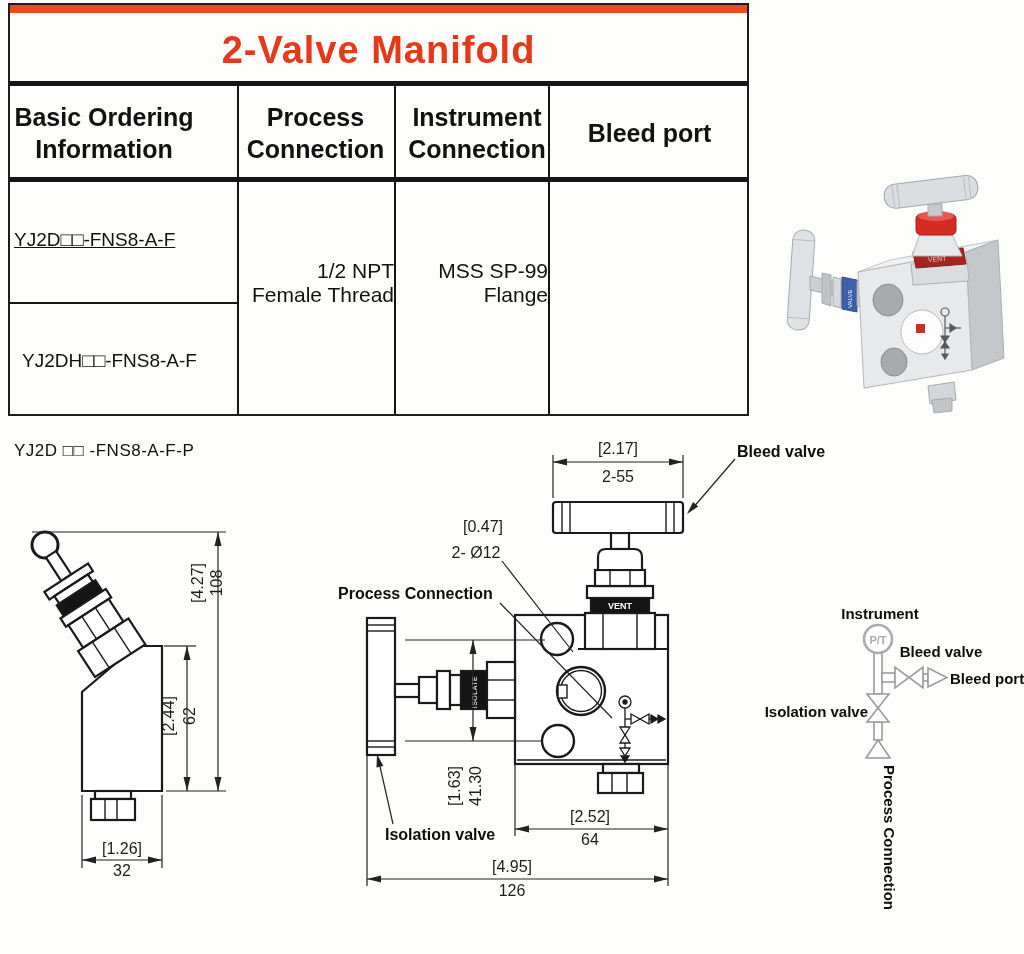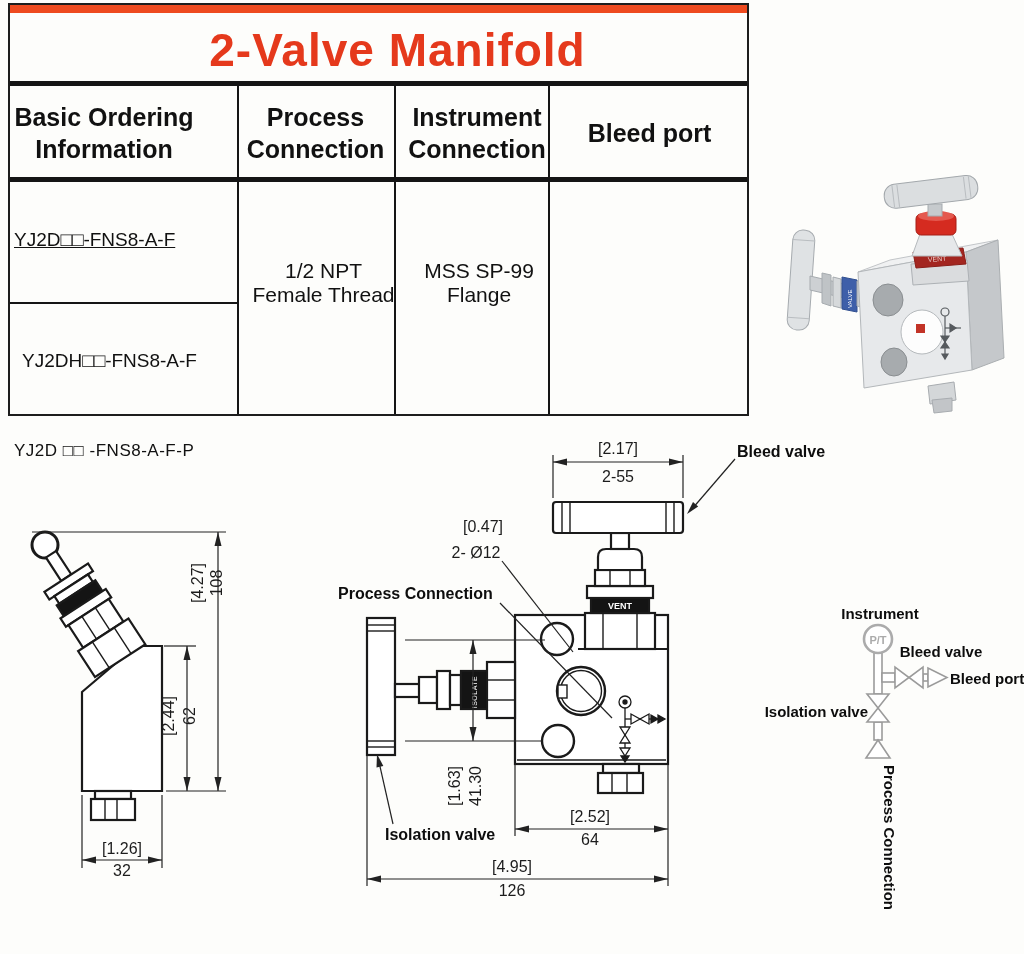--- a/index.html
+++ b/index.html
@@ -6,26 +6,26 @@
     --c-accent:#EE4A1F; --c-title:#E5391C; --c-line:#1a1a1a; --c-schematic:#9b9b9b;
   }
   html,body{margin:0;padding:0;background:#fff;}
   #stage{position:relative;width:1024px;height:954px;background:#fdfdfb;
          font-family:"Liberation Sans",sans-serif;color:#111;overflow:hidden;}
   
   #spec-table{position:absolute;left:8px;top:3px;width:741px;height:413px;
               border:2px solid #1d1d1d;background:#fdfdfb;box-sizing:border-box;}
   .banner{position:absolute;left:0;top:0;width:100%;height:8px;background:var(--c-accent);}
   .title{position:absolute;left:0;top:14px;width:100%;height:62px;line-height:62px;
-         text-align:center;font-size:46px;font-weight:bold;color:var(--c-title);letter-spacing:1px;margin-left:19px;}
+         text-align:center;font-size:38px;font-weight:bold;color:var(--c-title);letter-spacing:1px;}
   .hrule{position:absolute;left:0;width:100%;background:#151515;}
   .vrule{position:absolute;width:2px;background:#151515;}
   .rowrule{position:absolute;height:2px;background:#151515;}
   .th{position:absolute;text-align:center;font-weight:bold;font-size:25px;line-height:32px;}
-  .cell{position:absolute;font-size:21px;line-height:24px;text-align:center;padding-left:8px;}
+  .cell{position:absolute;font-size:21px;line-height:24px;text-align:right;}
   .cell span{display:block;}
   .rowlab{position:absolute;font-size:19px;white-space:nowrap;}
   .bleedcell{position:absolute;font-size:21px;line-height:31px;text-align:left;}
   .bleedcell span{display:block;}
   #part-number{position:absolute;left:14px;top:441px;font-size:17px;letter-spacing:.5px;}
   
   svg text{font-family:"Liberation Sans",sans-serif;}
   .dim{font-size:16px;fill:#1c1c1c;}
   .lab{font-size:16px;font-weight:bold;fill:#0d0d0d;}
   .schlab{font-size:15px;font-weight:bold;fill:#0d0d0d;}

